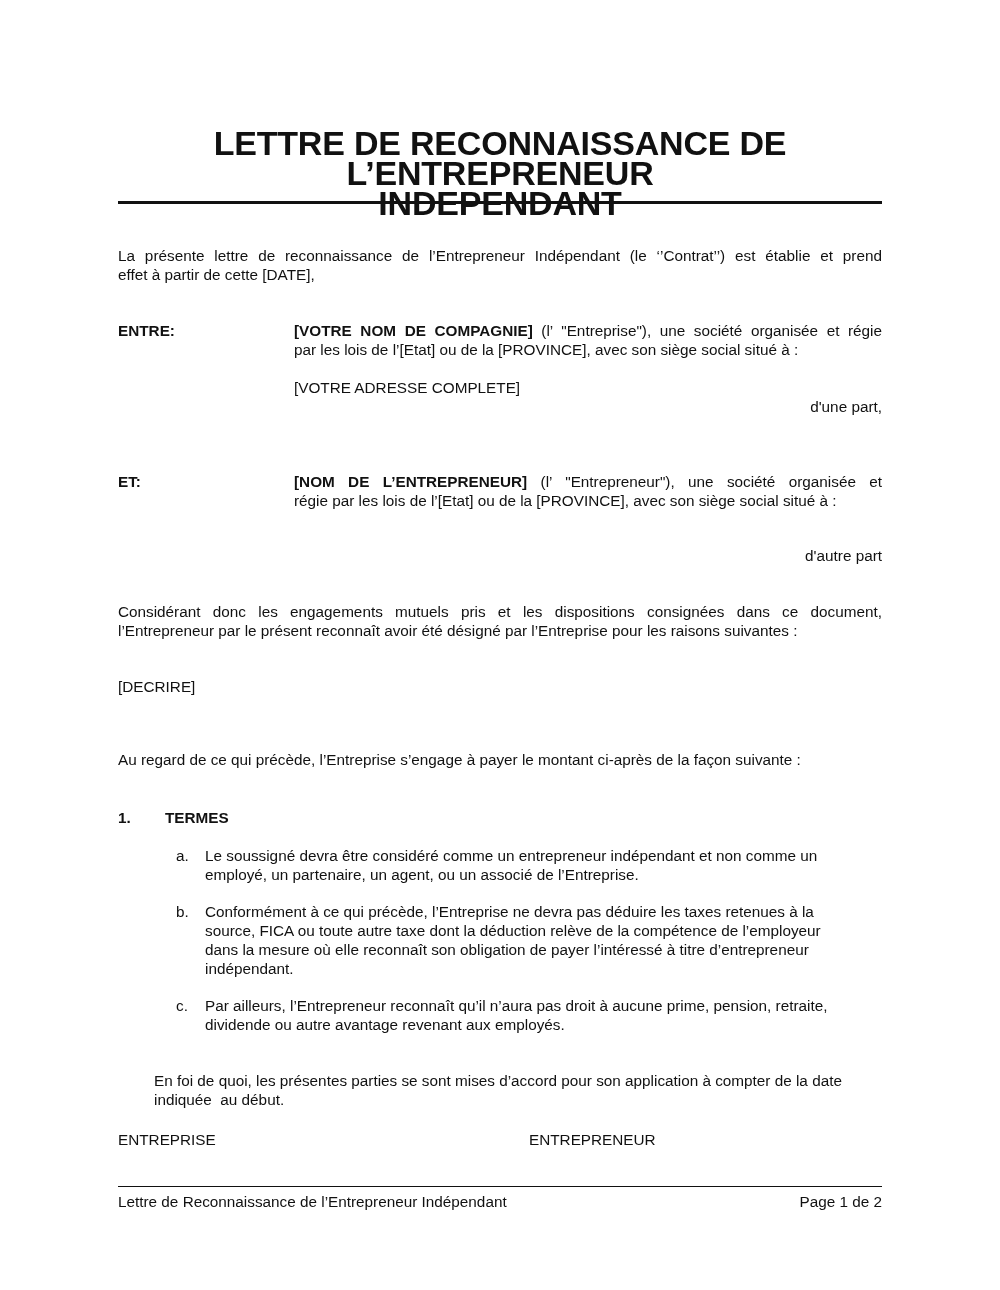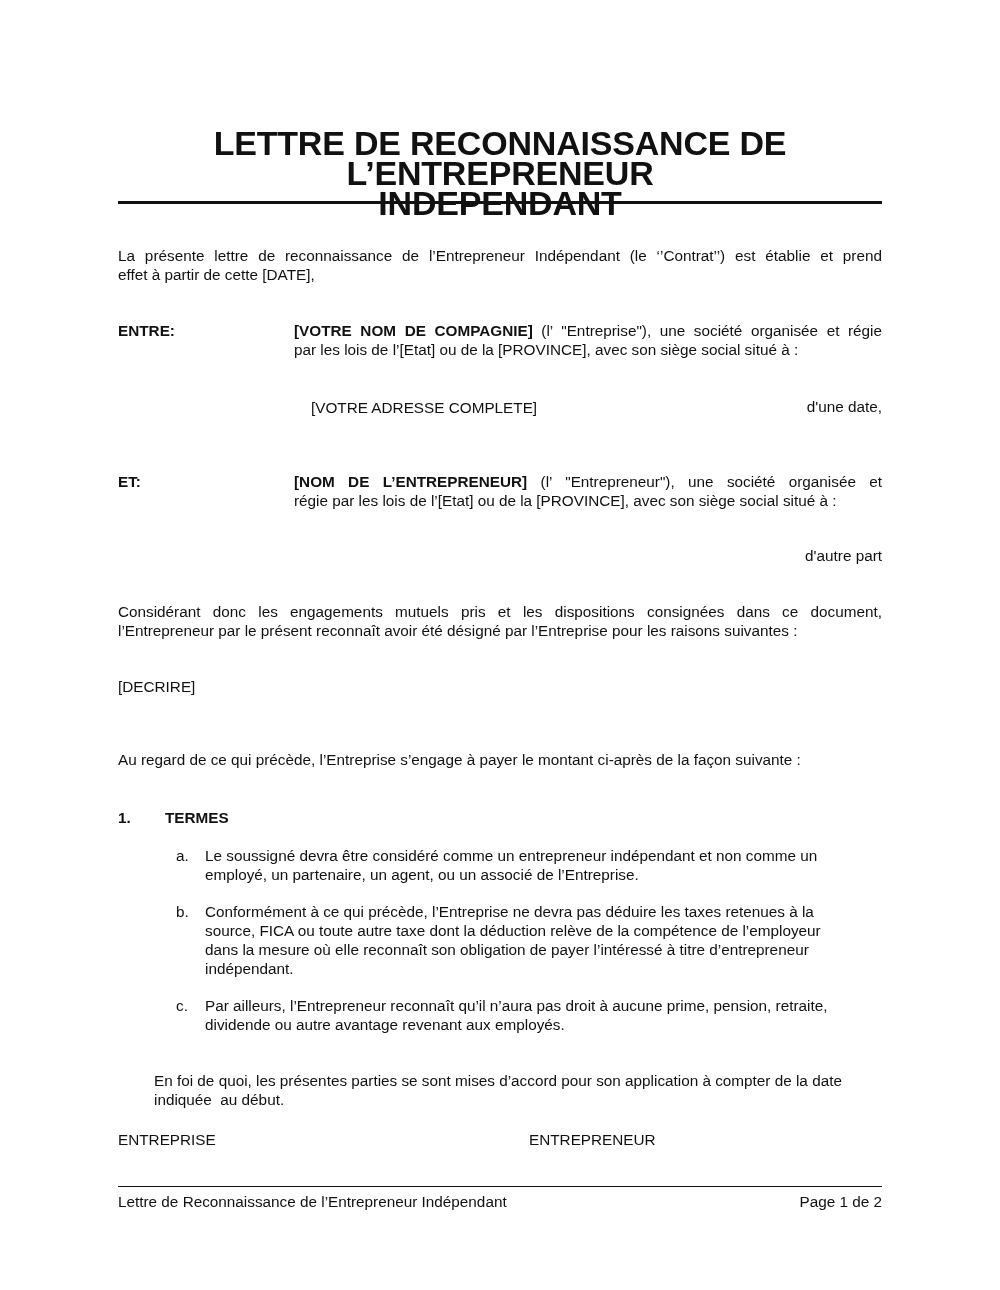--- a/index.html
+++ b/index.html
@@ -33,22 +33,22 @@
   <div class="abs p" style="left:118px; width:764px; top:246px;">
     <span class="jl">La présente lettre de reconnaissance de l’Entrepreneur Indépendant (le ‘’Contrat’’) est établie et prend</span>
     <span style="display:block">effet à partir de cette [DATE],</span>
   </div>
 
   <div class="abs p lbl" style="left:118px; top:321px;">ENTRE:</div>
   <div class="abs p" style="left:294px; width:588px; top:321px;">
     <span class="jl"><b>[VOTRE NOM DE COMPAGNIE]</b><span> (l’ "Entreprise"), une société organisée et régie</span></span>
     <span style="display:block">par les lois de l’[Etat] ou de la [PROVINCE], avec son siège social situé à :</span>
   </div>
-  <div class="abs p" style="left:311px; top:378px;margin-top:20px;">[VOTRE ADRESSE COMPLETE]</div>
-  <div class="abs p right" style="left:600px; width:282px; top:397px;">d'une date,</div>
+  <div class="abs p" style="left:294px; top:378px;">[VOTRE ADRESSE COMPLETE]</div>
+  <div class="abs p right" style="left:600px; width:282px; top:397px;">d'une part,</div>
 
   <div class="abs p lbl" style="left:118px; top:472px;">ET:</div>
   <div class="abs p" style="left:294px; width:588px; top:472px;">
     <span class="jl"><b>[NOM DE L’ENTREPRENEUR]</b><span> (l’ "Entrepreneur"), une société organisée et</span></span>
     <span style="display:block">régie par les lois de l’[Etat] ou de la [PROVINCE], avec son siège social situé à :</span>
   </div>
   <div class="abs p right" style="left:600px; width:282px; top:546px;">d'autre part</div>
 
   <div class="abs p" style="left:118px; width:764px; top:602px;">
     <span class="jl">Considérant donc les engagements mutuels pris et les dispositions consignées dans ce document,</span>

